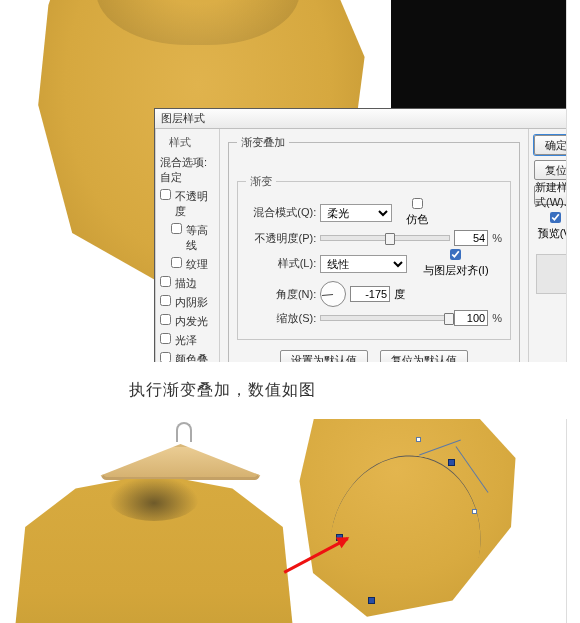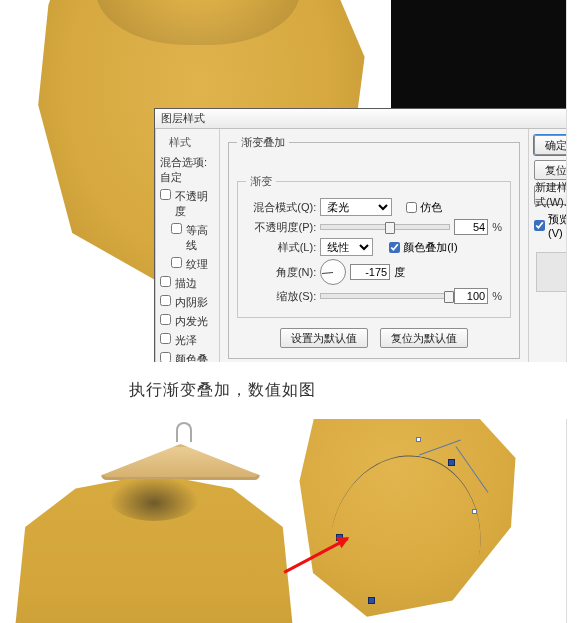--- a/index.html
+++ b/index.html
@@ -42,21 +42,21 @@
   .row { display: flex; align-items: center; gap: 4px; margin: 3px 0; }
   .label { width: 70px; text-align: right; color: #333; }
   select.sel { height: 18px; border: 1px solid #9a9a9a; background: #fff; padding: 0 2px; }
   .numbox { width: 34px; height: 16px; border: 1px solid #888; padding: 0 2px; text-align: right; font-size: 11px;}
   .pct { color:#444; }
   .grad-swatch { width: 120px; height: 15px; border: 1px solid #777;
     background: linear-gradient(to right, #070707 0%, #222 40%, #666 100%); display:inline-block;}
   .dd-btn { width: 15px; height: 15px; border: 1px solid #888; border-left: none; background: #efefef;
     display:inline-flex; align-items:center; justify-content:center;}
   .dd-btn svg { width: 8px; height: 8px; }
-  .cb { display:inline-flex; align-items:center; gap:3px; }
+  .cb { display:inline-flex; align-items:center; gap:3px;flex-direction:column; }
   .cb input { width:11px; height:11px; accent-color:#3a6fbf;}
   .slider-track { position: relative; width: 130px; height: 6px; background: #e6e6e6; border:1px solid #bbb; }
   .slider-thumb {
     position: absolute; top: -3px; width: 10px; height: 12px; background: #f3f3f3; border:1px solid #777;
     border-radius: 1px; transform: translateX(-50%);
   }
   .angle-widget { width: 26px; height: 26px; border: 1px solid #888; border-radius: 50%;
     background: #fdfdfd; position: relative; display:inline-block;}
   .angle-hand { position:absolute; left:50%; top:50%; width: 11px; height: 1px; background:#444; transform-origin: left center; }
 
@@ -190,27 +190,27 @@
               <div class="slider-track">
                 <div class="slider-thumb" style="left:54%"></div>
               </div>
               <input class="numbox" value="54" style="">
               <span class="pct">%</span>
             </div>
 
 
             <div class="row">
               <span class="label">样式(L):</span>
-              <select class="sel" style="width:53px">
+              <select class="sel" style="width:87px">
                 <option>线性</option>
               </select>
               <span style="width:8px"></span>
               <label class="cb">
                 <input type="checkbox" checked="" style="">
-                <span>颜色叠加(I)</span>
+                <span>与图层对齐(I)</span>
               </label>
             </div>
 
             <div class="row">
               <span class="label">角度(N):</span>
               <span class="angle-widget">
                 <span class="angle-hand" style="transform: rotate(175deg)"></span>
               </span>
               <input class="numbox" style="width: 40px;" value="-175">
               <span>度</span>

